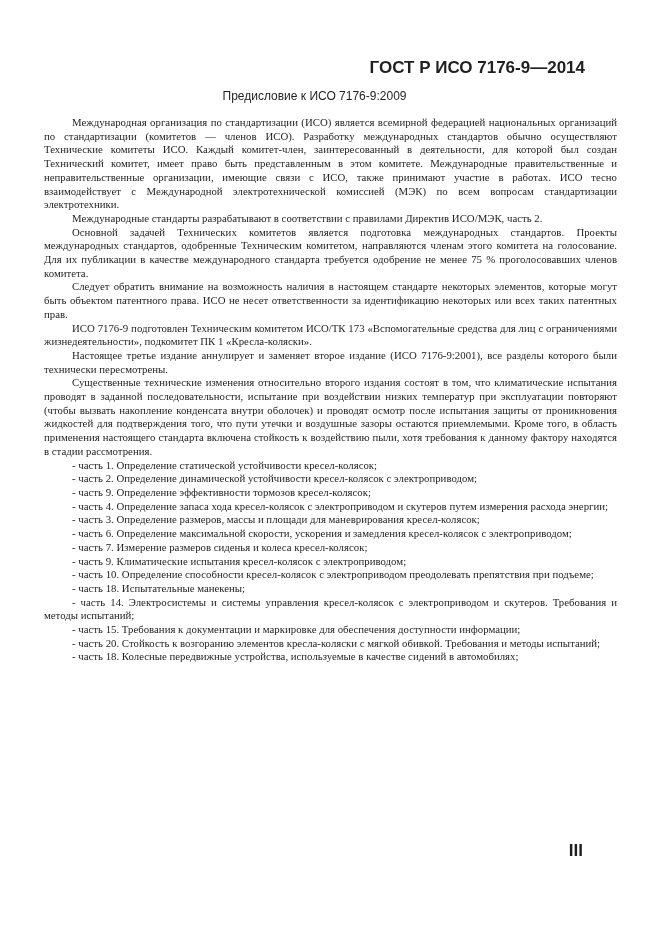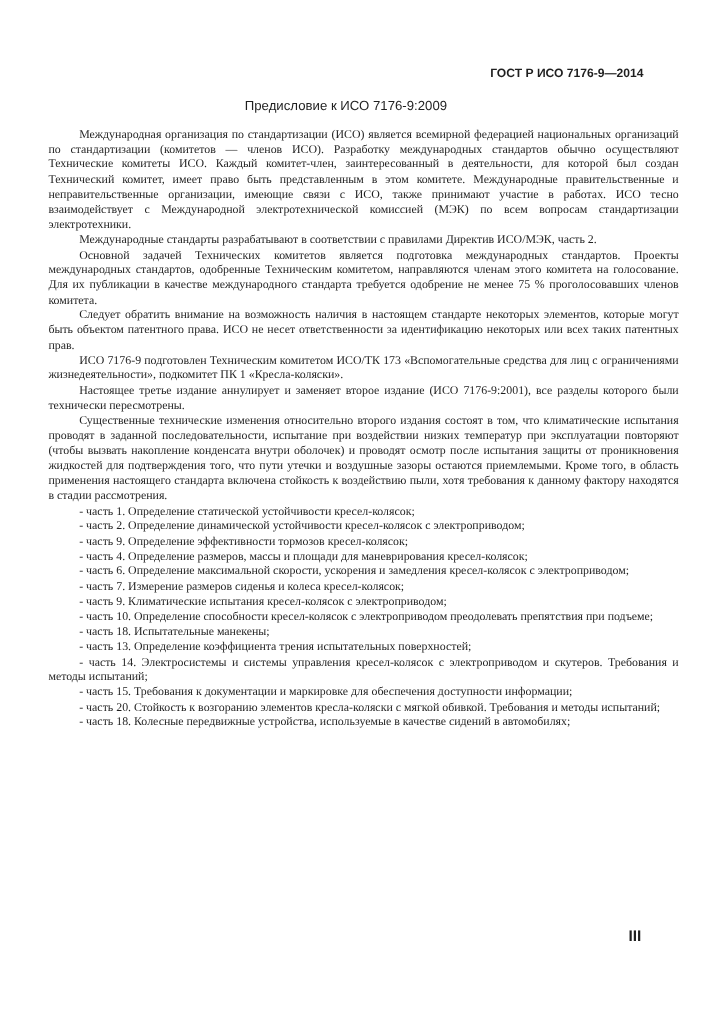--- a/index.html
+++ b/index.html
@@ -16,21 +16,21 @@
     color: #1f1f1f;
     overflow: hidden;
   }
   .doc-code {
     position: absolute;
     top: 61px;
     left: 44px;
     width: 541px;
     text-align: right;
     font-weight: bold;
-    font-size: 11px;
+    font-size: 17px;
     line-height: 13px;
     white-space: nowrap;
   }
   .doc-title {
     position: absolute;
     top: 89px;
     left: 44px;
     width: 541px;
     text-align: center;
     font-weight: normal;
@@ -52,21 +52,21 @@
     text-indent: 28px;
     font-family: Liberation Serif, serif;
   }
   .page-num {
     position: absolute;
     top: 844px;
     left: 44px;
     width: 539px;
     text-align: right;
     font-weight: bold;
-    font-size: 14px;
+    font-size: 17px;
     line-height: 13px;
   }
 </style>
 </head>
 <body>
 
 <div class="page">
 
   <div class="doc-code">ГОСТ Р ИСО 7176-9—2014</div>
 
@@ -76,27 +76,27 @@
     <p>Международная организация по стандартизации (ИСО) является всемирной федерацией национальных организаций по стандартизации (комитетов — членов ИСО). Разработку международных стандартов обычно осуществляют Технические комитеты ИСО. Каждый комитет-член, заинтересованный в деятельности, для которой был создан Технический комитет, имеет право быть представленным в этом комитете. Международные правительственные и неправительственные организации, имеющие связи с ИСО, также принимают участие в работах. ИСО тесно взаимодействует с Международной электротехнической комиссией (МЭК) по всем вопросам стандартизации электротехники.</p>
     <p>Международные стандарты разрабатывают в соответствии с правилами Директив ИСО/МЭК, часть 2.</p>
     <p>Основной задачей Технических комитетов является подготовка международных стандартов. Проекты международных стандартов, одобренные Техническим комитетом, направляются членам этого комитета на голосование. Для их публикации в качестве международного стандарта требуется одобрение не менее 75 % проголосовавших членов комитета.</p>
     <p>Следует обратить внимание на возможность наличия в настоящем стандарте некоторых элементов, которые могут быть объектом патентного права. ИСО не несет ответственности за идентификацию некоторых или всех таких патентных прав.</p>
     <p>ИСО 7176-9 подготовлен Техническим комитетом ИСО/ТК 173 «Вспомогательные средства для лиц с ограничениями жизнедеятельности», подкомитет ПК 1 «Кресла-коляски».</p>
     <p>Настоящее третье издание аннулирует и заменяет второе издание (ИСО 7176-9:2001), все разделы которого были технически пересмотрены.</p>
     <p>Существенные технические изменения относительно второго издания состоят в том, что климатические испытания проводят в заданной последовательности, испытание при воздействии низких температур при эксплуатации повторяют (чтобы вызвать накопление конденсата внутри оболочек) и проводят осмотр после испытания защиты от проникновения жидкостей для подтверждения того, что пути утечки и воздушные зазоры остаются приемлемыми. Кроме того, в область применения настоящего стандарта включена стойкость к воздействию пыли, хотя требования к данному фактору находятся в стадии рассмотрения.</p>
     <p>- часть 1. Определение статической устойчивости кресел-колясок;</p>
     <p>- часть 2. Определение динамической устойчивости кресел-колясок с электроприводом;</p>
     <p>- часть 9. Определение эффективности тормозов кресел-колясок;</p>
-    <p>- часть 4. Определение размеров, массы и площади для маневрирования кресел-колясок;</p>
+    <p>- часть 4. Определение запаса хода кресел-колясок с электроприводом и скутеров путем измерения расхода энергии;</p>
+    <p>- часть 3. Определение размеров, массы и площади для маневрирования кресел-колясок;</p>
     <p>- часть 6. Определение максимальной скорости, ускорения и замедления кресел-колясок с электроприводом;</p>
     <p>- часть 7. Измерение размеров сиденья и колеса кресел-колясок;</p>
     <p>- часть 9. Климатические испытания кресел-колясок с электроприводом;</p>
     <p>- часть 10. Определение способности кресел-колясок с электроприводом преодолевать препятствия при подъеме;</p>
     <p>- часть 18. Испытательные манекены;</p>
-    <p>- часть 13. Определение коэффициента трения испытательных поверхностей;</p>
     <p>- часть 14. Электросистемы и системы управления кресел-колясок с электроприводом и скутеров. Требования и методы испытаний;</p>
     <p>- часть 15. Требования к документации и маркировке для обеспечения доступности информации;</p>
     <p>- часть 20. Стойкость к возгоранию элементов кресла-коляски с мягкой обивкой. Требования и методы испытаний;</p>
     <p>- часть 18. Колесные передвижные устройства, используемые в качестве сидений в автомобилях;</p>
   </div>
 
   <div class="page-num">III</div>
 
 </div>
 

